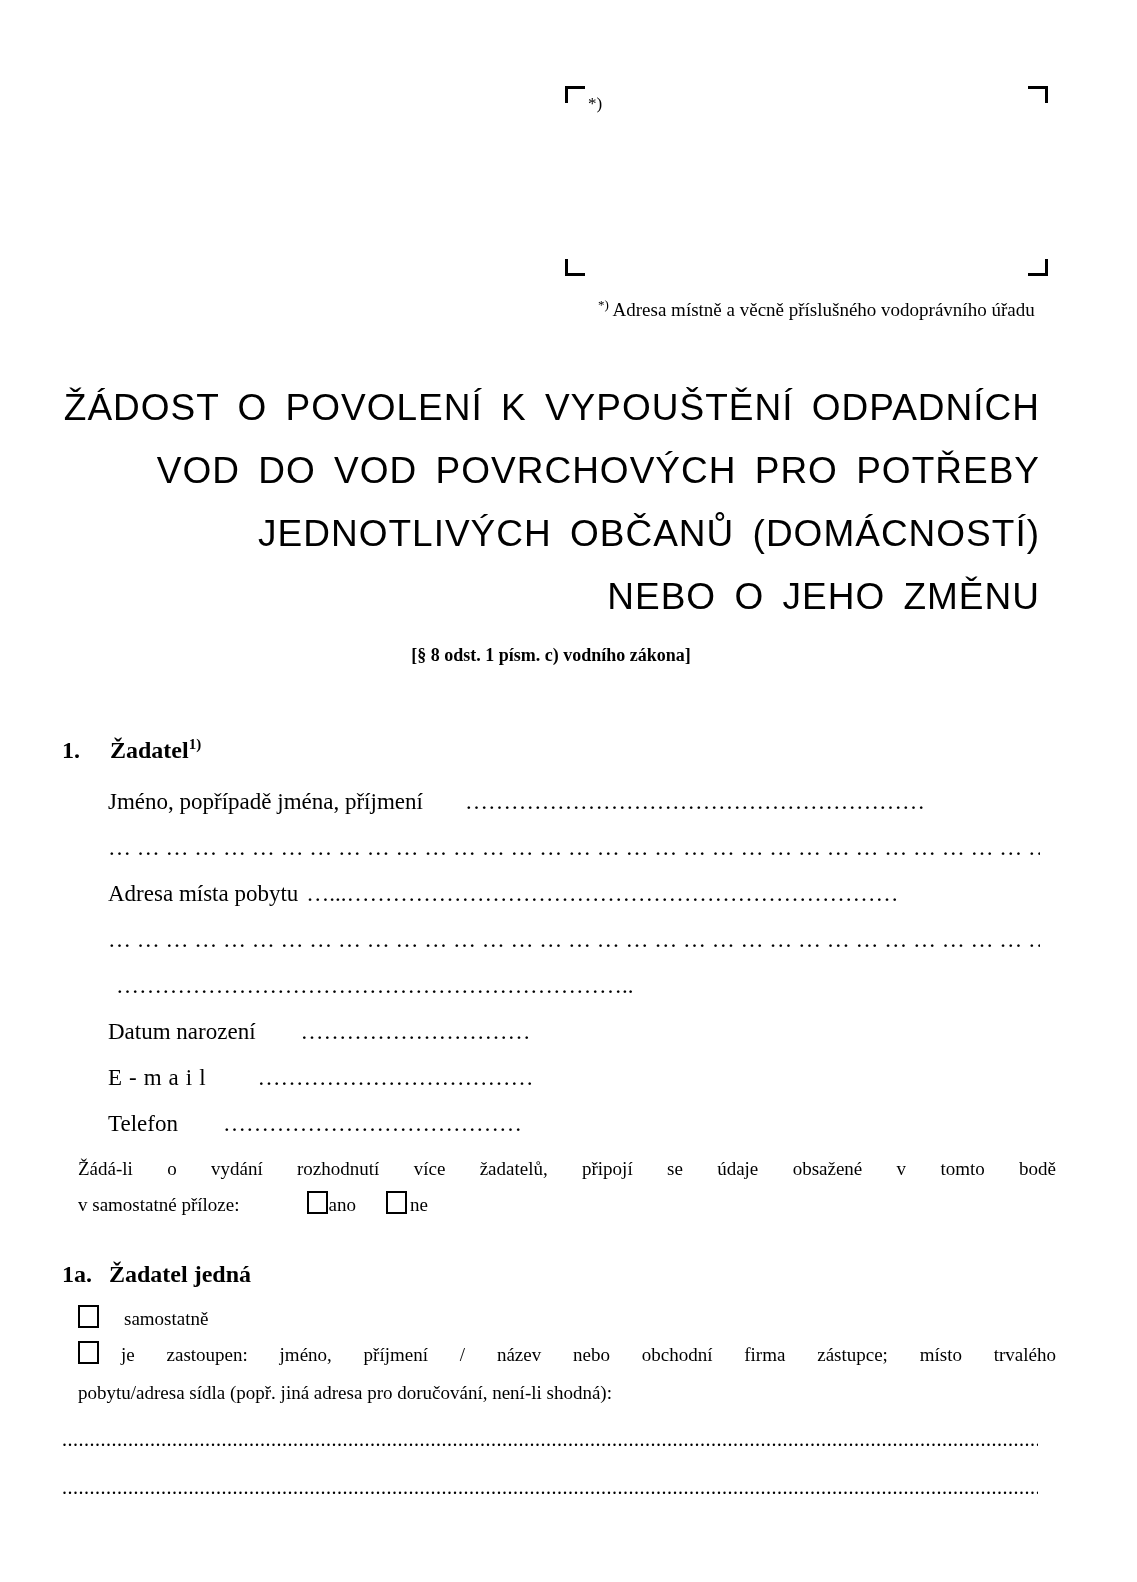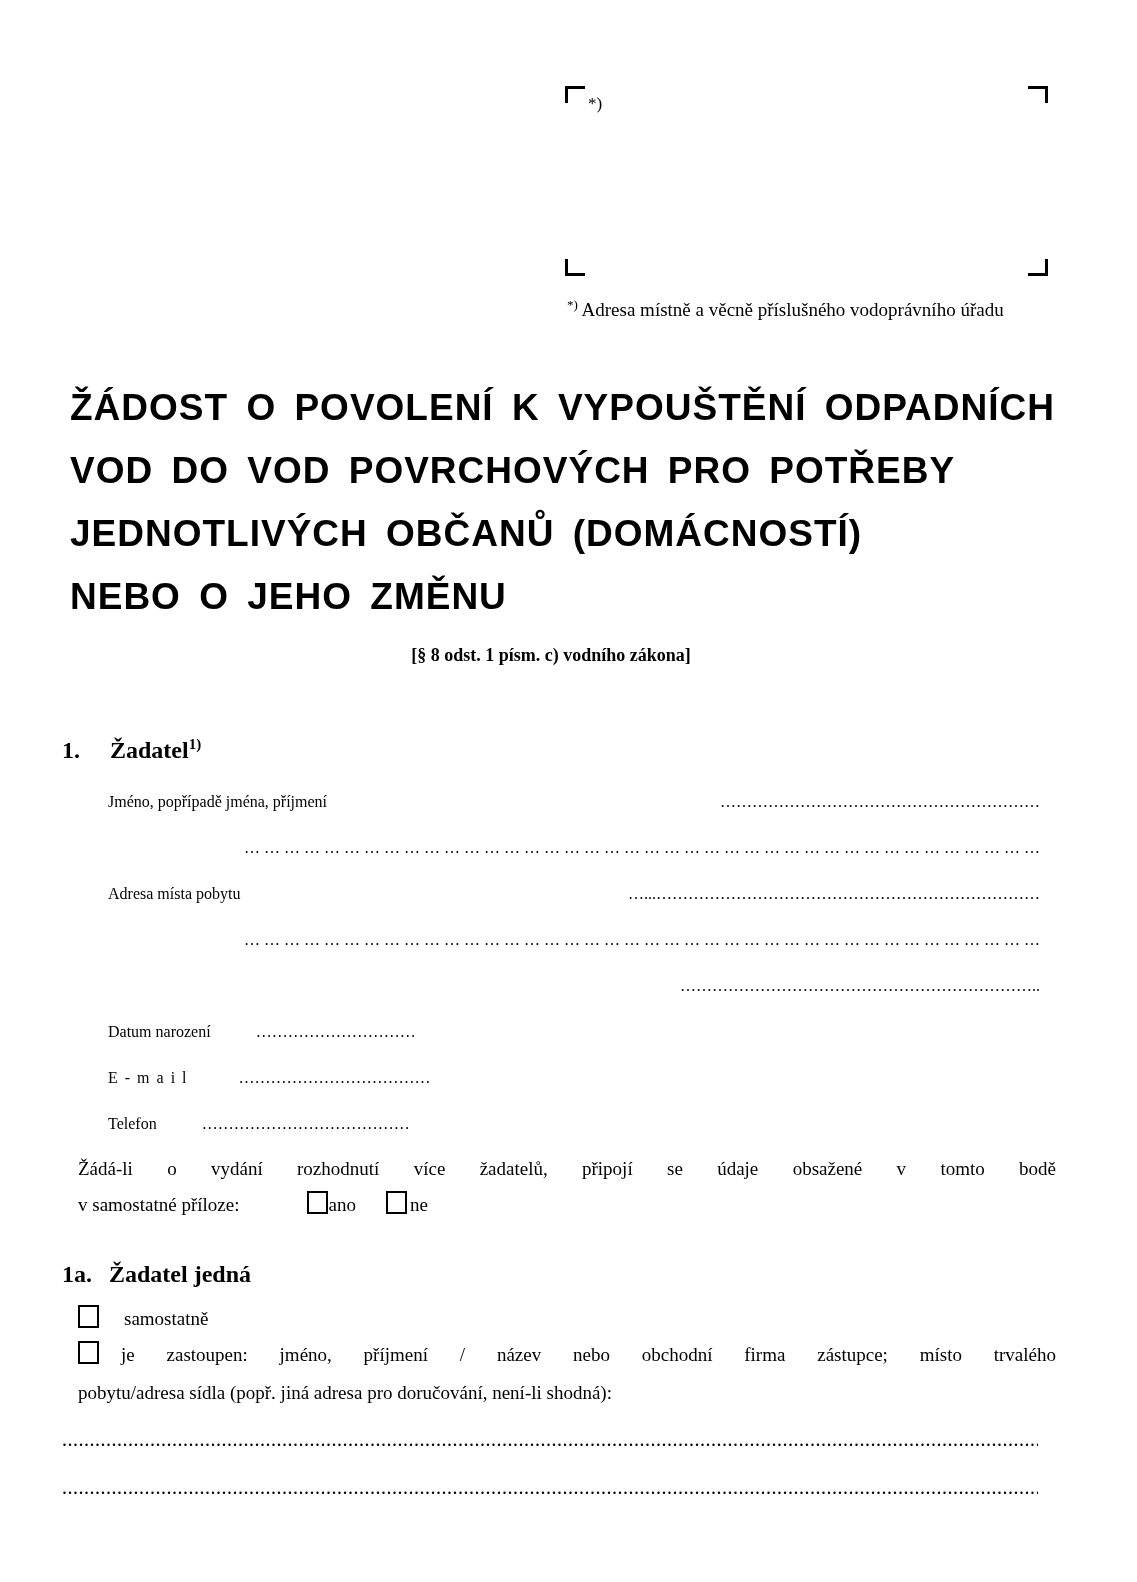--- a/index.html
+++ b/index.html
@@ -16,43 +16,43 @@
   
   .addr-box { position: absolute; left: 565px; top: 86px; width: 483px; height: 190px; }
   .corner { position: absolute; width: 17px; height: 14px; }
   .corner.tl { left: 0; top: 0; border-top: 3px solid #000; border-left: 3px solid #000; }
   .corner.tr { right: 0; top: 0; border-top: 3px solid #000; border-right: 3px solid #000; }
   .corner.bl { left: 0; bottom: 0; border-bottom: 3px solid #000; border-left: 3px solid #000; }
   .corner.br { right: 0; bottom: 0; border-bottom: 3px solid #000; border-right: 3px solid #000; }
   .addr-marker { position: absolute; left: 23px; top: 8px; font-size: 17px; }
 
   
-  .footnote { position: absolute; left: 567px; top: 299px; font-size: 19px; white-space: nowrap; }
+  .footnote { position: absolute; left: 598px; top: 299px; font-size: 19px; white-space: nowrap; }
   .footnote sup { font-size: 13px; line-height: 0; }
 
   
-  .title { position: absolute; left: 62px; top: 376px; width: 978px; text-align: left;
-           font-family: "Liberation Sans", sans-serif; font-weight: bold; font-size: 37px;
-           letter-spacing: 1px; word-spacing: 7px; margin-left: 8px; }
+  .title { position: absolute; left: 62px; top: 376px; width: 978px; text-align: right;
+           font-family: "Liberation Sans", sans-serif; font-weight: normal; font-size: 37px;
+           letter-spacing: 1px; word-spacing: 7px; }
   .title .tline { line-height: 63px; white-space: nowrap; }
 
   .subtitle { position: absolute; left: 62px; top: 645px; width: 978px; text-align: center;
               font-size: 18px; font-weight: bold; }
 
   
   .sec-heading { position: absolute; left: 62px; width: 978px; display: flex;
                  font-size: 24px; font-weight: bold; }
   .sec-heading .num { width: 48px; flex: 0 0 auto; }
   .sec-heading sup { font-size: 15px; line-height: 0; }
   #sec1 { top: 737px; }
   #sec1a { top: 1261px; }
   #sec1a .num { width: 47px; font-family: Liberation Serif, serif; }
 
   
-  .fields { position: absolute; left: 62px; top: 779px; width: 978px; font-size: 16px; text-align: right; }
+  .fields { position: absolute; left: 62px; top: 779px; width: 978px; font-size: 23px; }
   .frow { display: flex; height: 46px; line-height: 46px; padding-left: 46px; white-space: nowrap; }
   .frow .lbl { flex: 0 0 auto; }
   .clip-fill { flex: 1 1 auto; overflow: hidden; white-space: nowrap; }
   .gap42 { margin-left: 42px; }
   .gap8  { margin-left: 8px; }
   .gap45 { margin-left: 45px; }
   .spread { letter-spacing: 7px; }
 
   
   .para { position: absolute; left: 78px; width: 978px; font-size: 19px; }

